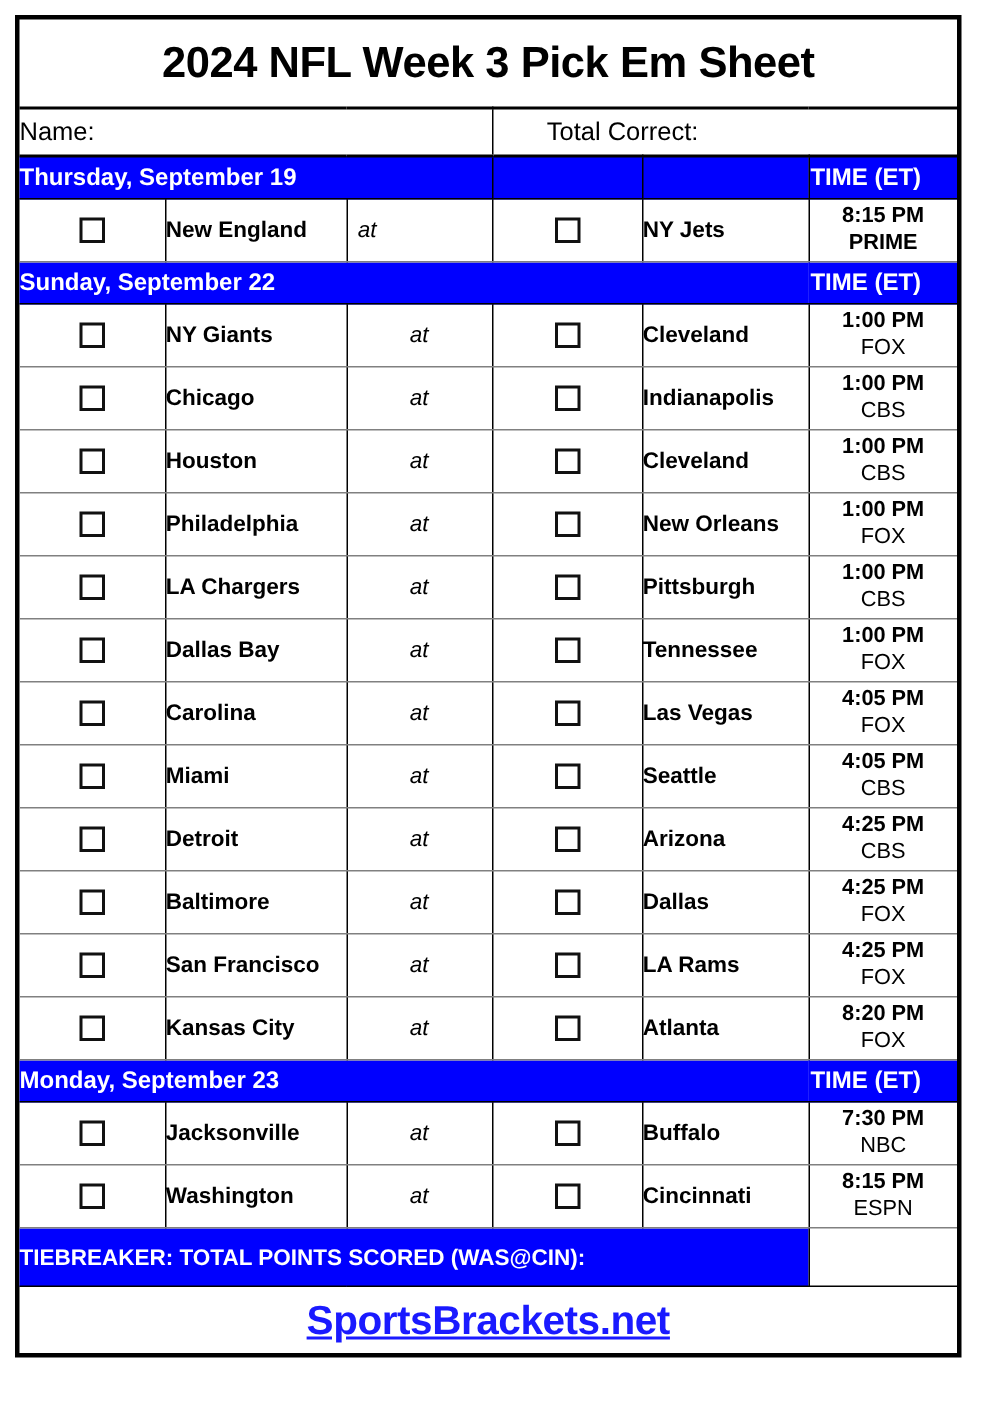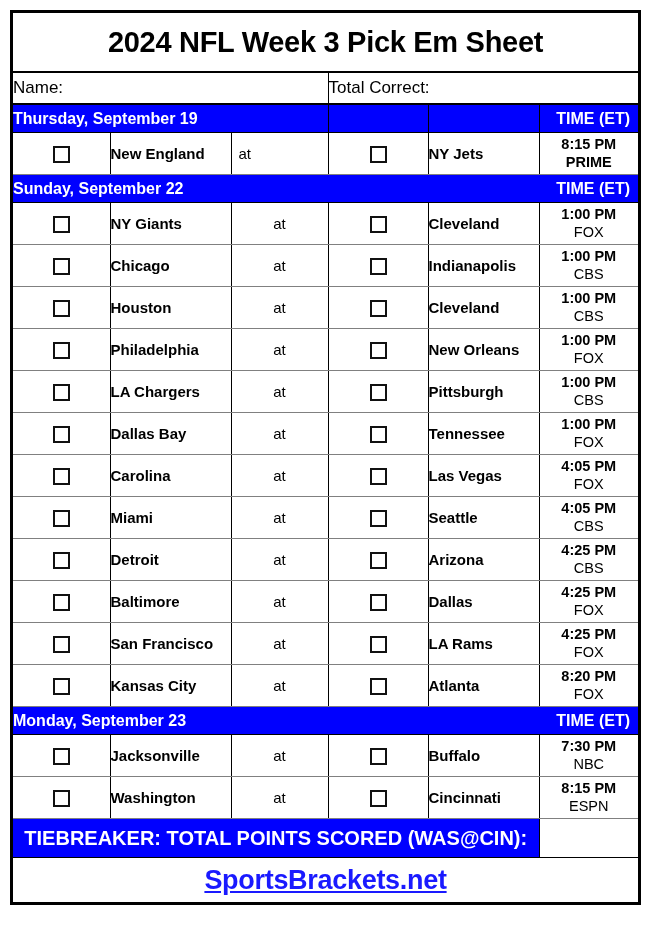--- a/index.html
+++ b/index.html
@@ -57,39 +57,40 @@
   .name-cell {
     height: 30px;
     font-size: 17px;
     font-weight: normal;
     padding-left: 6px;
     border-left: none !important;
     border-bottom: 2px solid #000000 !important;
   }
   .name-cell.right {
     border-right: none !important;
+    padding-left: 36px;
   }
 
   
   .day-hd {
     background: #0000FF;
     color: #ffffff;
     height: 27px;
     font-size: 16px;
     font-weight: bold;
     padding-left: 6px;
     border-top: 1px solid #000000 !important;
     border-bottom: 1px solid #000000 !important;
   }
   .day-hd.blank {
     padding-left: 0;
   }
   .day-hd.time {
     text-align: right;
-    padding-right: 8px;
+    padding-right: 24px;
     padding-left: 0;
     border-right: none !important;
   }
   .day-hd.merged {
     border-right-color: #0000FF !important;
   }
   .day-hd.first {
     border-left: none !important;
   }
 
@@ -110,43 +111,44 @@
   }
   .team-cell {
     font-size: 15px;
     font-weight: bold;
     padding-left: 7px;
     white-space: nowrap;
   }
   .at-cell {
     font-size: 15px;
     text-align: center;
+    font-style: italic;
   }
   .at-cell.lefty {
     text-align: left;
     padding-left: 7px;
   }
   .time-cell {
     font-size: 14.5px;
     text-align: center;
     line-height: 1.22;
     border-right: none !important;
   }
   .time-top { font-weight: bold; }
   .time-net { font-weight: normal; }
   .time-net.prime { font-weight: bold; }
 
   
   .tb-cell {
     background: #0000FF;
     color: #ffffff;
     height: 38px;
-    font-size: 20px;
-    font-weight: bold;
-    text-align: center;
+    font-size: 15px;
+    font-weight: bold;
+    text-align: left;
     padding-right: 7px;
     border-top: 1px solid #000000 !important;
     border-bottom: 1px solid #000000 !important;
     border-left: none !important;
   }
   .tb-blank {
     border-right: none !important;
     border-top: 1px solid #000000 !important;
     border-bottom: 1px solid #000000 !important;
   }

